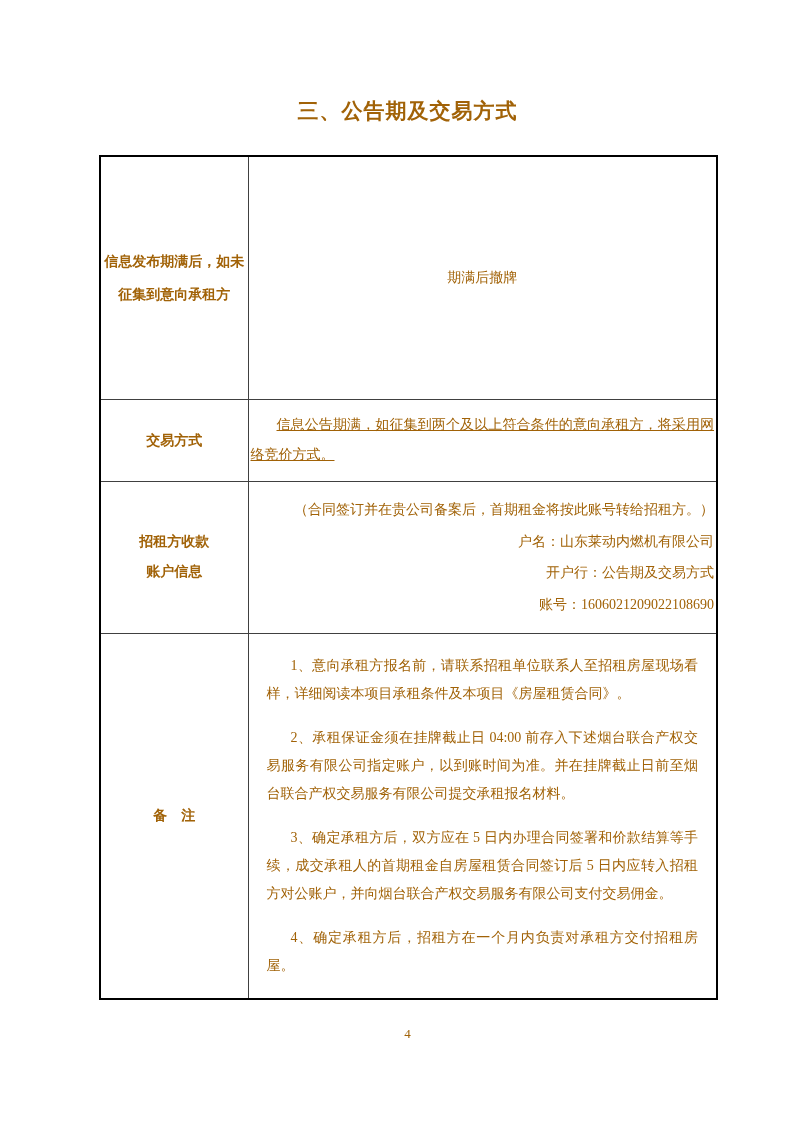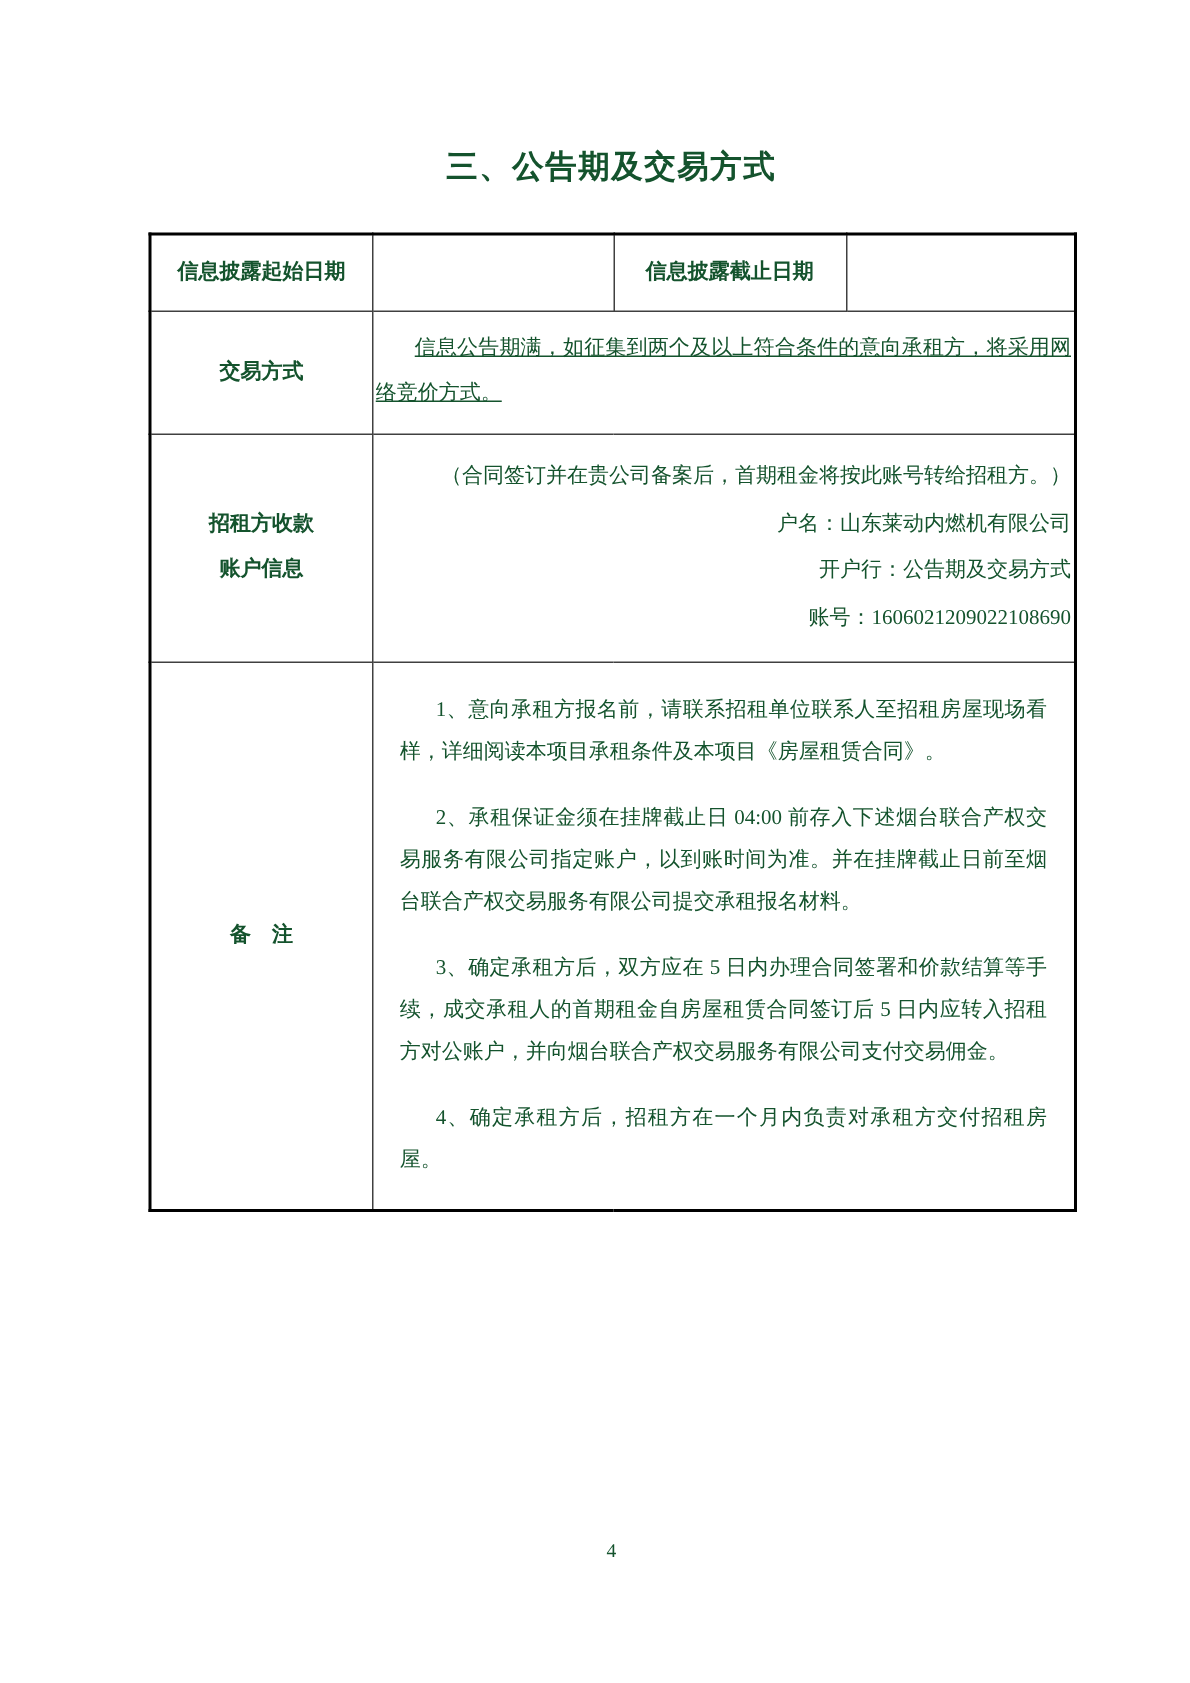--- a/index.html
+++ b/index.html
@@ -5,21 +5,21 @@
   html, body {
     margin: 0;
     padding: 0;
     background: #ffffff;
   }
   .page {
     position: relative;
     width: 793px;
     height: 1122px;
     background: #ffffff;
-    color: #14532d;
+    color: #a16207;
     font-family: "Liberation Serif", "DejaVu Serif", serif;
     overflow: hidden;
   }
   .page-title {
     position: absolute;
     top: 95px;
     left: 99px;
     width: 617px;
     text-align: center;
     font-size: 21px;
@@ -101,25 +101,23 @@
   <div class="page-title">三、公告期及交易方式</div>
 
   <table class="doc-table">
     <colgroup>
       <col style="width:148px">
       <col style="width:161px">
       <col style="width:155px">
       <col style="width:153px">
     </colgroup>
     <tbody>
-      <tr style="height:51px">
-        <td class="lbl">信息披露起始日期</td>
-        <td class="ctr"></td>
-        <td class="lbl">信息披露截止日期</td>
-        <td class="ctr"></td>
+      <tr style="height:243px">
+        <td class="lbl">信息发布期满后，如未征集到意向承租方</td>
+        <td class="ctr" colspan="3">期满后撤牌</td>
       </tr>
       <tr style="height:82px">
         <td class="lbl">交易方式</td>
         <td class="cell-para" colspan="3">
           <p>信息公告期满，如征集到两个及以上符合条件的意向承租方，将采用网络竞价方式。</p>
         </td>
       </tr>
       <tr style="height:152px">
         <td class="lbl">
           <div class="lbl-line">招租方收款</div>

